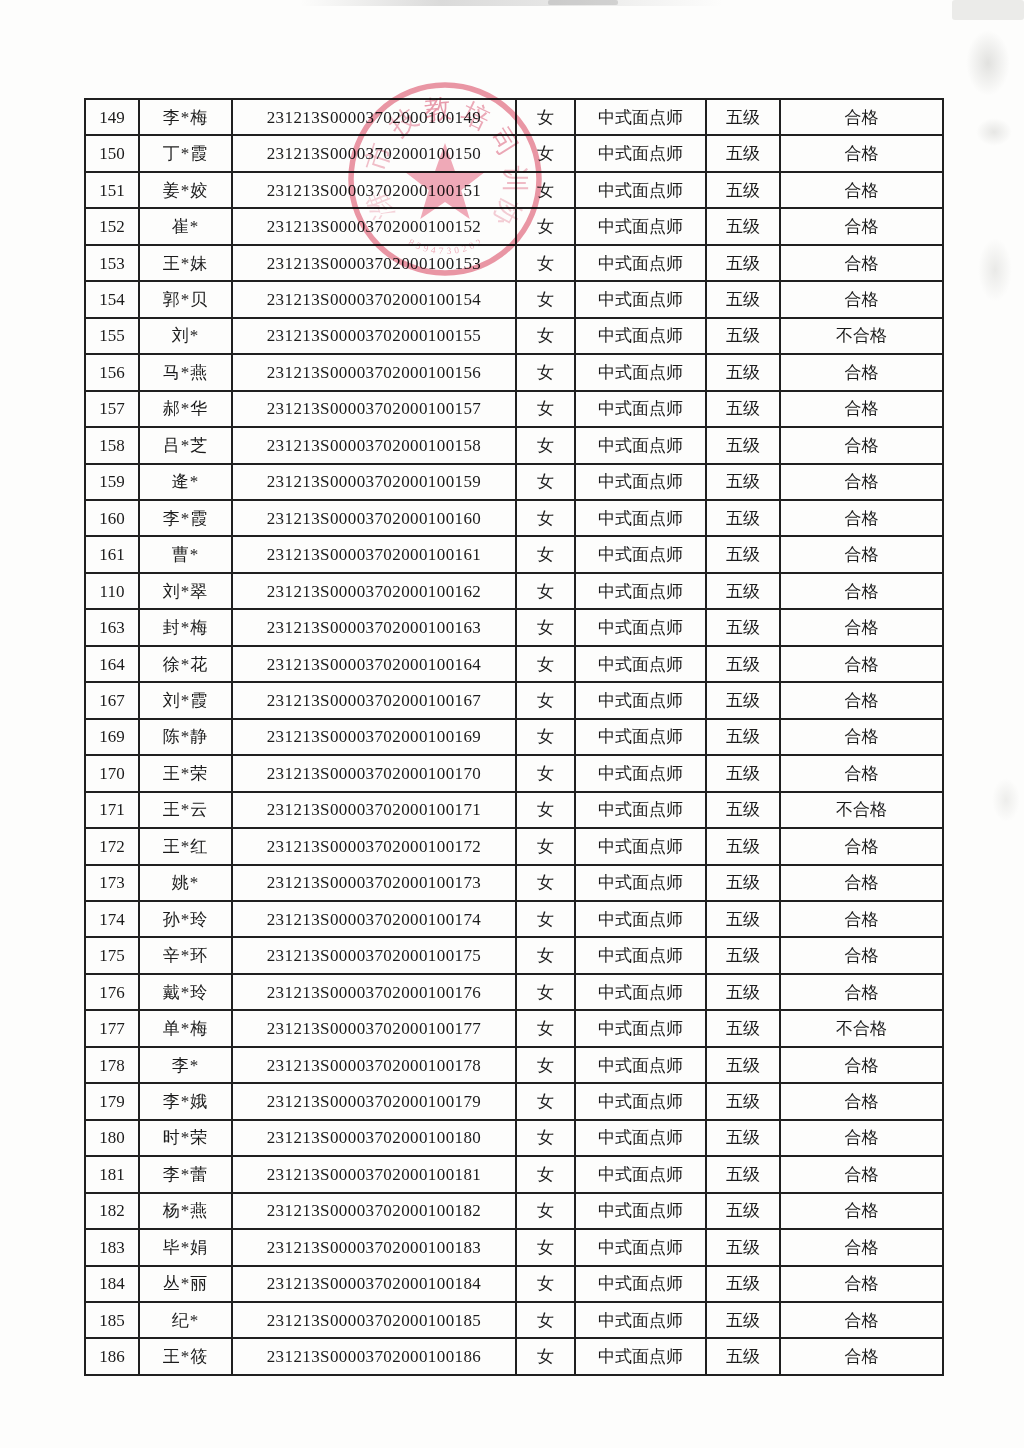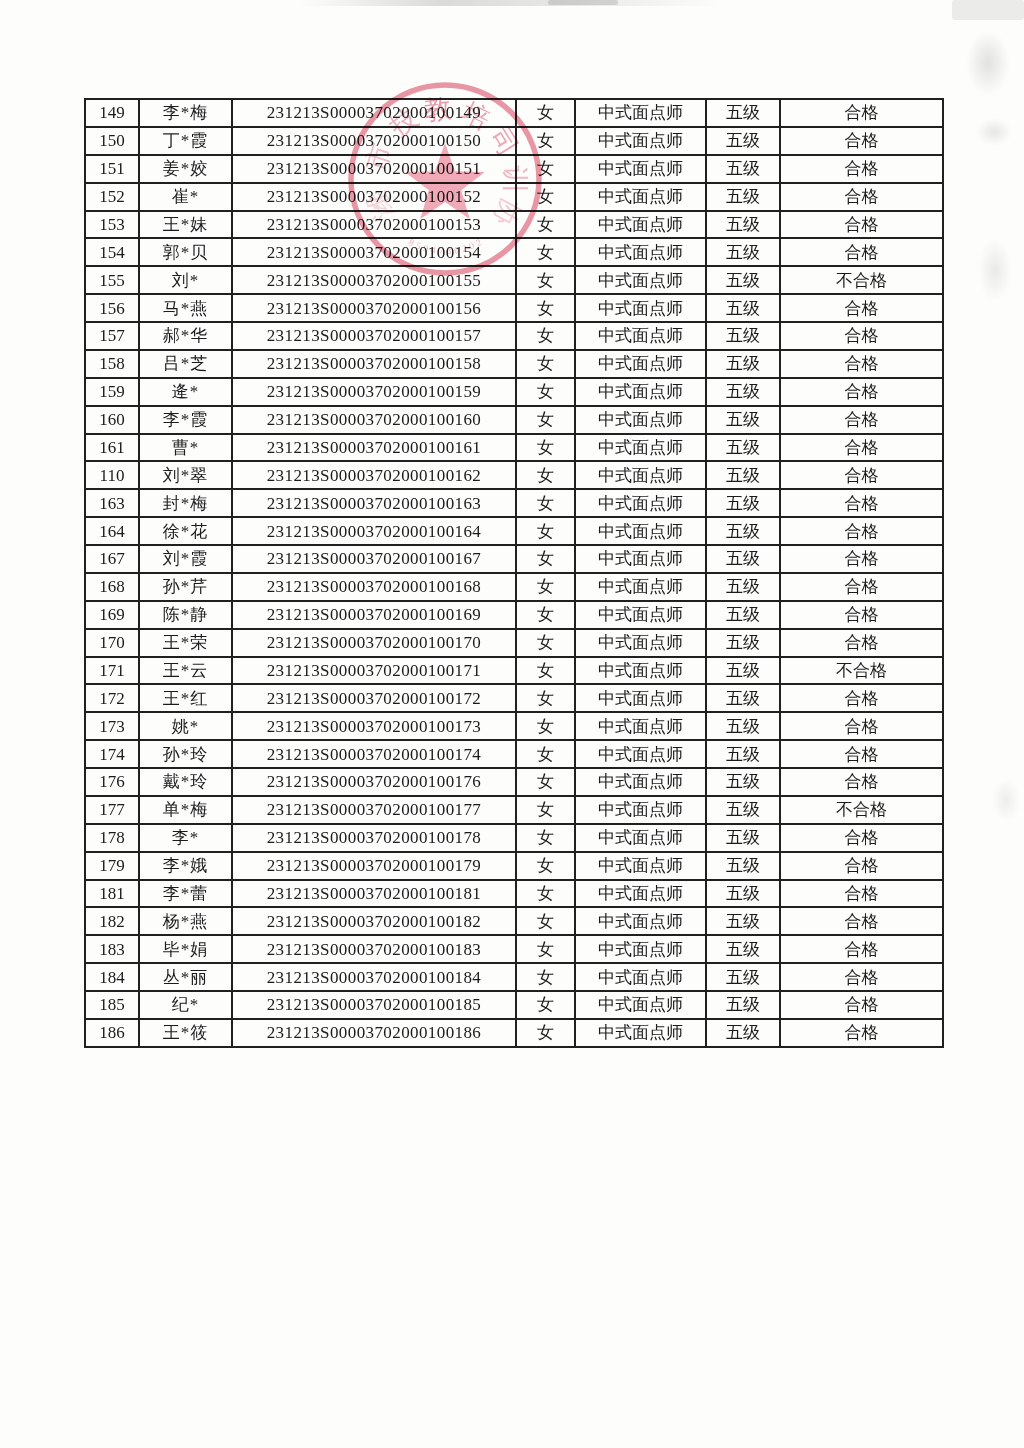--- a/index.html
+++ b/index.html
@@ -3,21 +3,21 @@
 <meta charset="utf-8">
 <style>
   html,body{margin:0;padding:0;}
   body{
     width:1024px;height:1448px;position:relative;
     background:#fdfdfc;overflow:hidden;
     font-family:"Liberation Serif","DejaVu Serif",serif;
   }
   .page{position:absolute;inset:0;}
   table.results{
-    position:absolute;left:84px;top:98px;width:858px;height:950px;
+    position:absolute;left:84px;top:98px;width:858px;height:1278px;
     border-collapse:collapse;table-layout:fixed;
   }
   table.results td{
     border:2px solid #202020;
     text-align:center;vertical-align:middle;padding:0;
     color:#1b1b1b;font-size:17px;line-height:1;
     white-space:nowrap;overflow:hidden;
   }
   td.c-serial{font-size:16px;}
   td.c-cert{font-size:16.5px;letter-spacing:0.4px;}
@@ -206,29 +206,20 @@
         <tr>
           <td class="c-serial">167</td>
           <td class="c-name">刘*霞</td>
           <td class="c-cert">231213S00003702000100167</td>
           <td class="c-gender">女</td>
           <td class="c-occ">中式面点师</td>
           <td class="c-level">五级</td>
           <td class="c-result">合格</td>
         </tr>
         <tr>
-          <td class="c-serial">168</td>
-          <td class="c-name">孙*芹</td>
-          <td class="c-cert">231213S00003702000100168</td>
-          <td class="c-gender">女</td>
-          <td class="c-occ">中式面点师</td>
-          <td class="c-level">五级</td>
-          <td class="c-result">合格</td>
-        </tr>
-        <tr>
           <td class="c-serial">169</td>
           <td class="c-name">陈*静</td>
           <td class="c-cert">231213S00003702000100169</td>
           <td class="c-gender">女</td>
           <td class="c-occ">中式面点师</td>
           <td class="c-level">五级</td>
           <td class="c-result">合格</td>
         </tr>
         <tr>
           <td class="c-serial">170</td>
@@ -269,20 +260,29 @@
         <tr>
           <td class="c-serial">174</td>
           <td class="c-name">孙*玲</td>
           <td class="c-cert">231213S00003702000100174</td>
           <td class="c-gender">女</td>
           <td class="c-occ">中式面点师</td>
           <td class="c-level">五级</td>
           <td class="c-result">合格</td>
         </tr>
         <tr>
+          <td class="c-serial">175</td>
+          <td class="c-name">辛*环</td>
+          <td class="c-cert">231213S00003702000100175</td>
+          <td class="c-gender">女</td>
+          <td class="c-occ">中式面点师</td>
+          <td class="c-level">五级</td>
+          <td class="c-result">合格</td>
+        </tr>
+        <tr>
           <td class="c-serial">176</td>
           <td class="c-name">戴*玲</td>
           <td class="c-cert">231213S00003702000100176</td>
           <td class="c-gender">女</td>
           <td class="c-occ">中式面点师</td>
           <td class="c-level">五级</td>
           <td class="c-result">合格</td>
         </tr>
         <tr>
           <td class="c-serial">177</td>
@@ -299,20 +299,29 @@
           <td class="c-cert">231213S00003702000100178</td>
           <td class="c-gender">女</td>
           <td class="c-occ">中式面点师</td>
           <td class="c-level">五级</td>
           <td class="c-result">合格</td>
         </tr>
         <tr>
           <td class="c-serial">179</td>
           <td class="c-name">李*娥</td>
           <td class="c-cert">231213S00003702000100179</td>
+          <td class="c-gender">女</td>
+          <td class="c-occ">中式面点师</td>
+          <td class="c-level">五级</td>
+          <td class="c-result">合格</td>
+        </tr>
+        <tr>
+          <td class="c-serial">180</td>
+          <td class="c-name">时*荣</td>
+          <td class="c-cert">231213S00003702000100180</td>
           <td class="c-gender">女</td>
           <td class="c-occ">中式面点师</td>
           <td class="c-level">五级</td>
           <td class="c-result">合格</td>
         </tr>
         <tr>
           <td class="c-serial">181</td>
           <td class="c-name">李*蕾</td>
           <td class="c-cert">231213S00003702000100181</td>
           <td class="c-gender">女</td>

